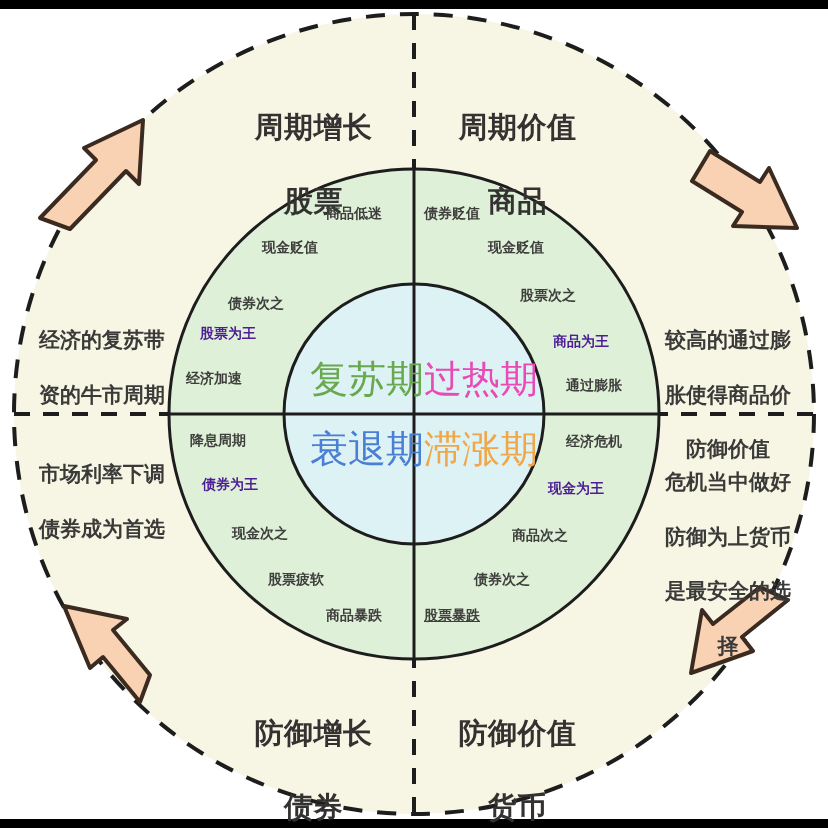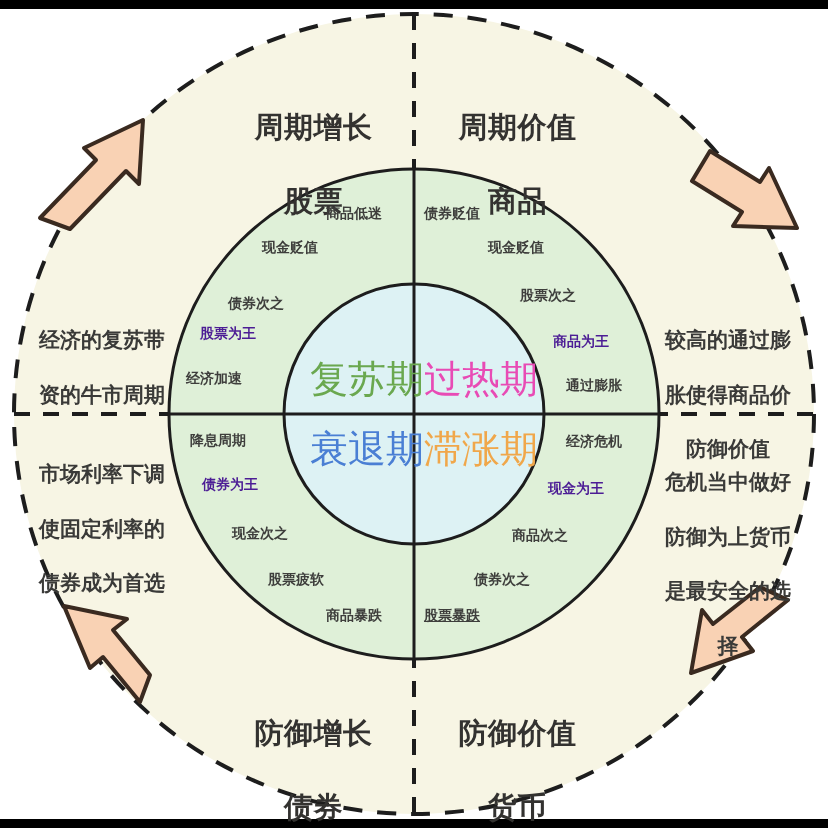--- a/index.html
+++ b/index.html
@@ -141,21 +141,20 @@
     <div>货币</div>
   </div>
 
   <div class="lbl side-text" style="left:26px; top:300px; width:152px;">
     <div>经济的复苏带</div>
     <div>资的牛市周期</div>
   </div>
 
   <div class="lbl side-text" style="left:26px; top:434px; width:152px;">
     <div>市场利率下调</div>
-    <div>使固定利率的</div>
     <div>债券成为首选</div>
   </div>
 
   <div class="lbl side-text" style="left:652px; top:300px; width:152px;">
     <div>较高的通过膨</div>
     <div>胀使得商品价</div>
     <div>防御价值</div>
   </div>
 
   <div class="lbl side-text" style="left:652px; top:442px; width:152px;">

